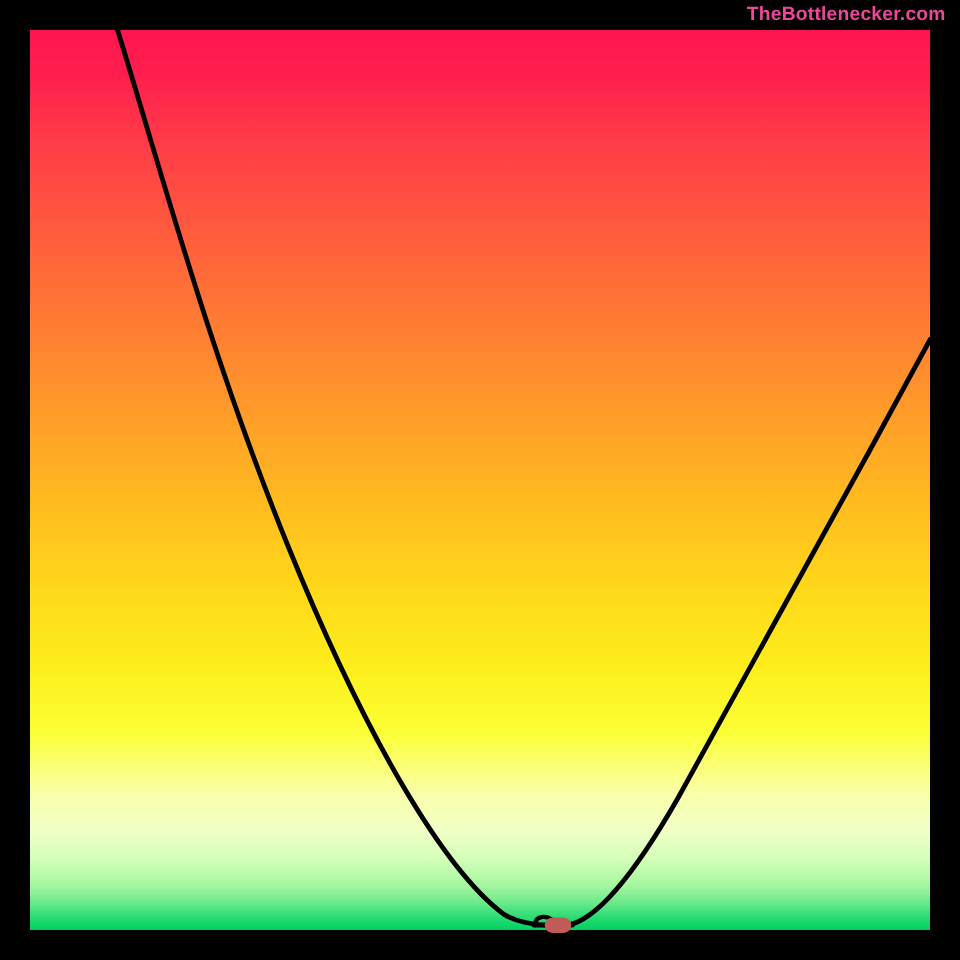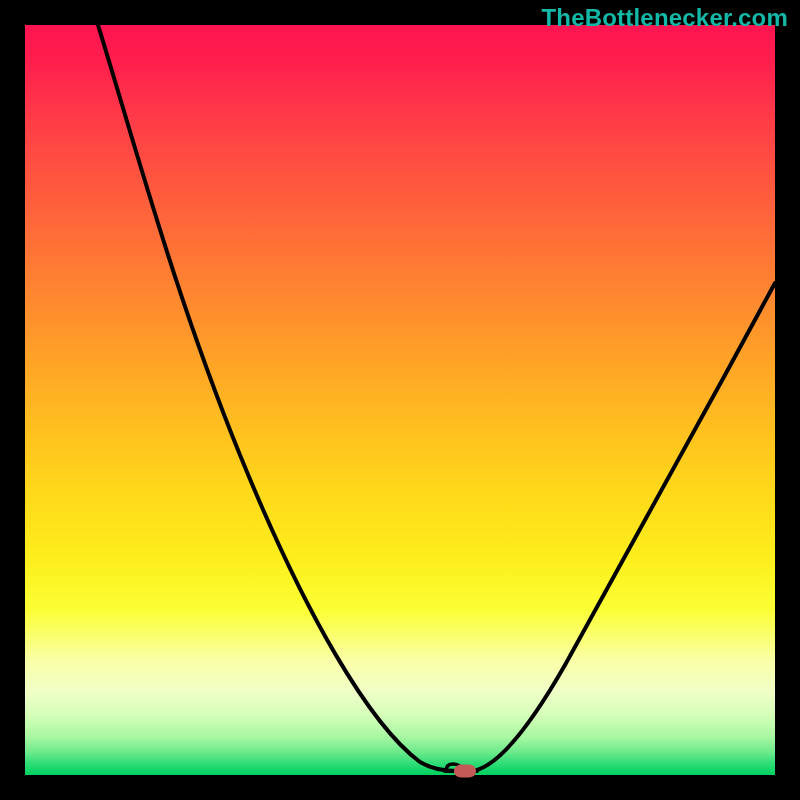--- a/index.html
+++ b/index.html
@@ -13,23 +13,23 @@
   .container {
     position: relative;
     width: 800px;
     height: 800px;
   }
   .watermark {
     position: absolute;
     top: 4px;
     right: 12px;
     font-family: Arial, Helvetica, sans-serif;
-    font-size: 24px;
+    font-size: 16px;
     font-weight: 600;
-    color: #14b8a6;
+    color: #ec4899;
     z-index: 20;
     letter-spacing: 0.2px;
   }
   .plot-area {
     position: absolute;
     left: 25px;
     top: 25px;
     width: 750px;
     height: 750px;
     

